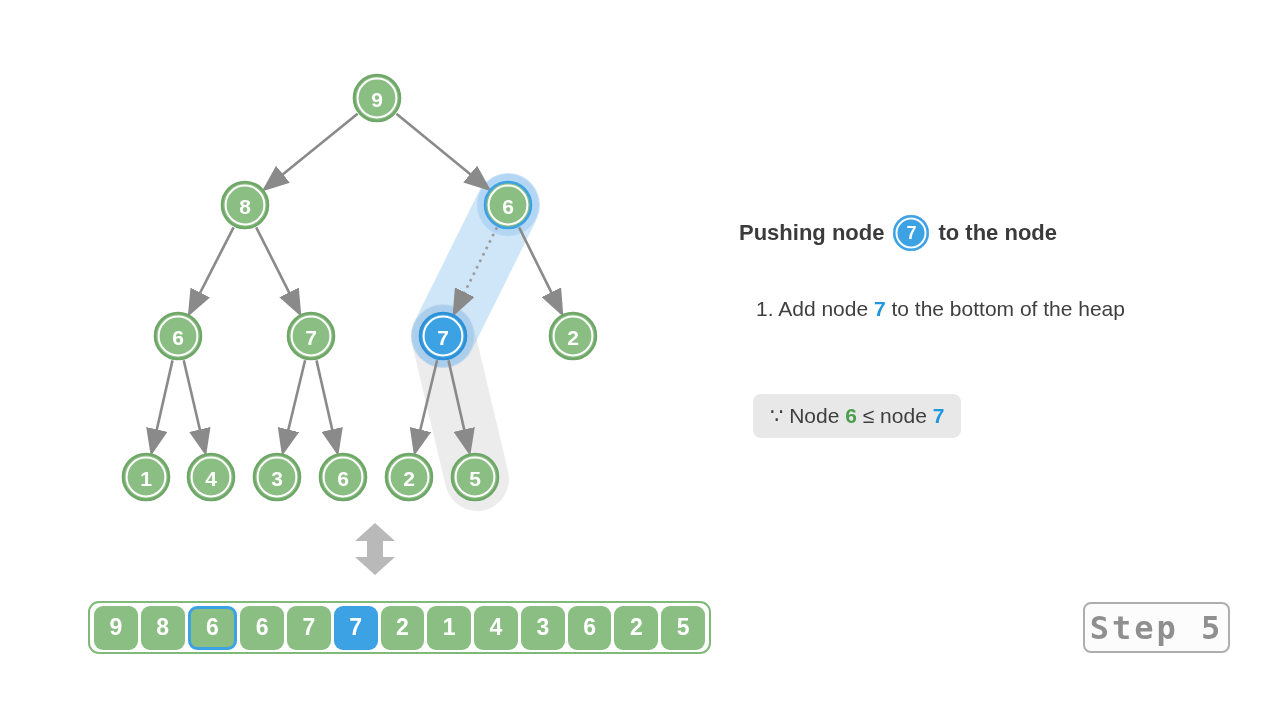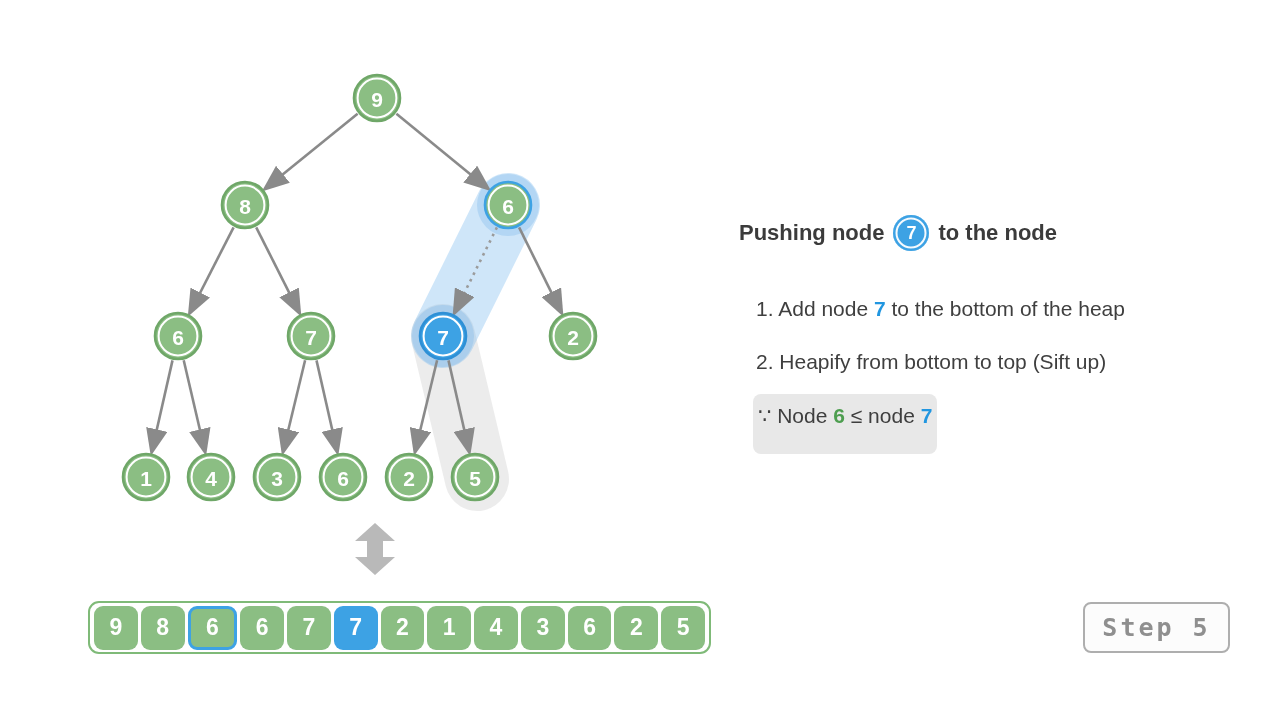--- a/index.html
+++ b/index.html
@@ -12,38 +12,38 @@
               font-weight:bold;font-size:22px;color:#3b3b3b;white-space:nowrap;}
   .title-circle{width:36px;height:36px;border-radius:50%;background:#3da2e4;
                 box-shadow:inset 0 0 0 2.5px #3da2e4, inset 0 0 0 4.5px rgba(255,255,255,0.95);
                 display:flex;align-items:center;justify-content:center;
                 color:#ffffff;font-size:18px;font-weight:bold;flex:0 0 auto;}
   .step-item{position:absolute;left:756px;font-size:21px;color:#3f3f3f;white-space:nowrap;line-height:25px;}
   #step1{top:296px;}
   #step2{top:349px;}
   .blue-bold{color:#2196e0;font-weight:bold;}
   .green-bold{color:#4e9e50;font-weight:bold;}
-  .note-box{position:absolute;left:753px;top:394px;height:60px;box-sizing:border-box;
-            background:#e8e8e8;border-radius:8px;padding:9px 5px;font-size:21px;color:#3e3e3e;
+  .note-box{position:absolute;left:753px;top:394px;height:44px;box-sizing:border-box;
+            background:#e8e8e8;border-radius:8px;padding:9px 17px;font-size:21px;color:#3e3e3e;
             white-space:nowrap;line-height:26px;}
 
   
   .array{position:absolute;left:88px;top:601px;width:623px;height:53px;box-sizing:border-box;
          border:2.5px solid #7fba78;border-radius:11px;background:#ffffff;
          display:flex;align-items:center;gap:3px;padding:3px 4px;}
   .cell{flex:1 1 0;height:44px;border-radius:9px;background:#8bbe83;color:#ffffff;
         font-weight:bold;font-size:23px;display:flex;align-items:center;justify-content:center;
         box-sizing:border-box;}
   .cell.blue_border{border:3.5px solid #3da2e4;}
   .cell.blue_fill{background:#3da2e4;}
 
   
   .step-btn{position:absolute;left:1083px;top:602px;width:147px;height:51px;box-sizing:border-box;
             border:2px solid #aeaeae;border-radius:8px;background:#fcfcfc;color:#8f8f8f;
-            font-family:"DejaVu Sans Mono",monospace;font-weight:bold;font-size:25px;letter-spacing:3px;
+            font-family:"DejaVu Sans Mono",monospace;font-weight:bold;font-size:32px;letter-spacing:3px;
             display:flex;align-items:center;justify-content:center;}
   .url{position:absolute;left:1040px;top:678px;width:233px;text-align:center;
        font-family:"DejaVu Sans Mono",monospace;font-size:14px;color:#c6c6c6;}
 </style>
 </head>
 <body>
 
 <div class="stage">
 
   <svg id="tree-svg" width="720" height="590" viewBox="0 0 720 590">
@@ -141,23 +141,20 @@
     <span class="title-circle">
       <span>7</span>
     </span>
     <span>to the node</span>
   </div>
 
   <div class="step-item" id="step1">
     <span>1. Add node </span><span class="blue-bold">7</span><span> to the bottom of the heap</span>
   </div>
 
-  <div class="step-item" id="step2">
-    <span>2. Heapify from bottom to top (Sift up)</span>
-  </div>
 
   <div class="note-box">
     <span>∵ Node </span><span class="green-bold">6</span><span> ≤ node </span><span class="blue-bold">7</span>
   </div>
 
   <div class="array" id="array-box">
       <div class="cell">9</div>
       <div class="cell">8</div>
       <div class="cell blue_border">6</div>
       <div class="cell">6</div>

